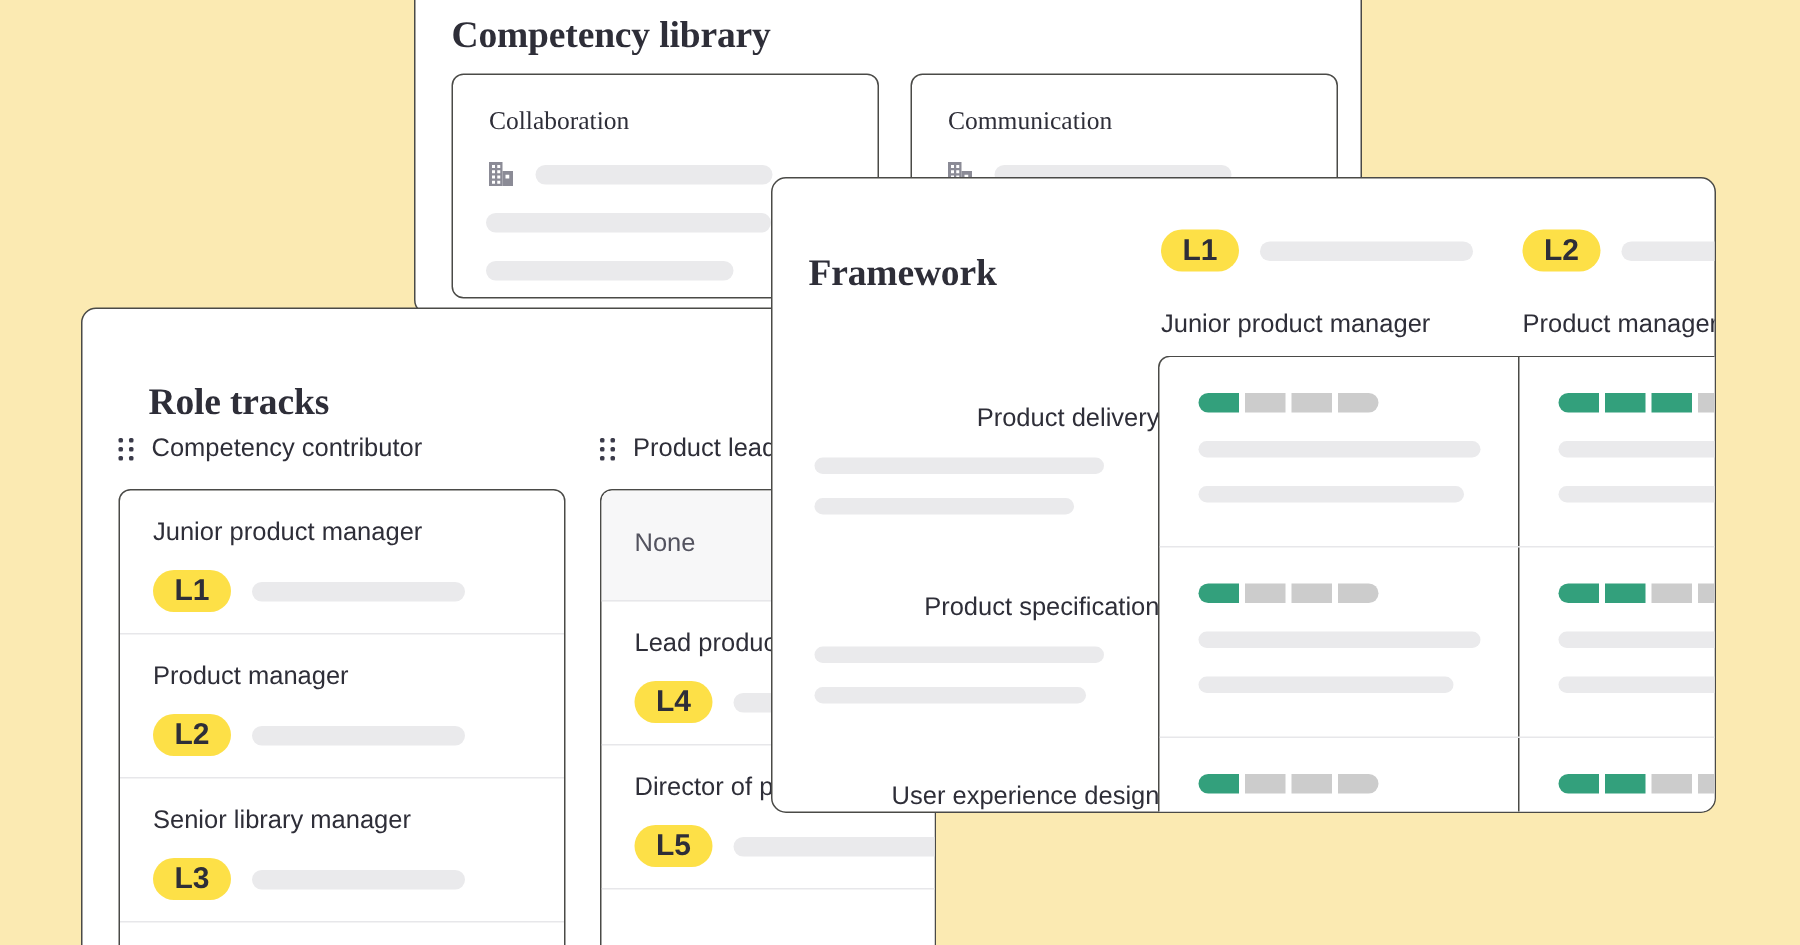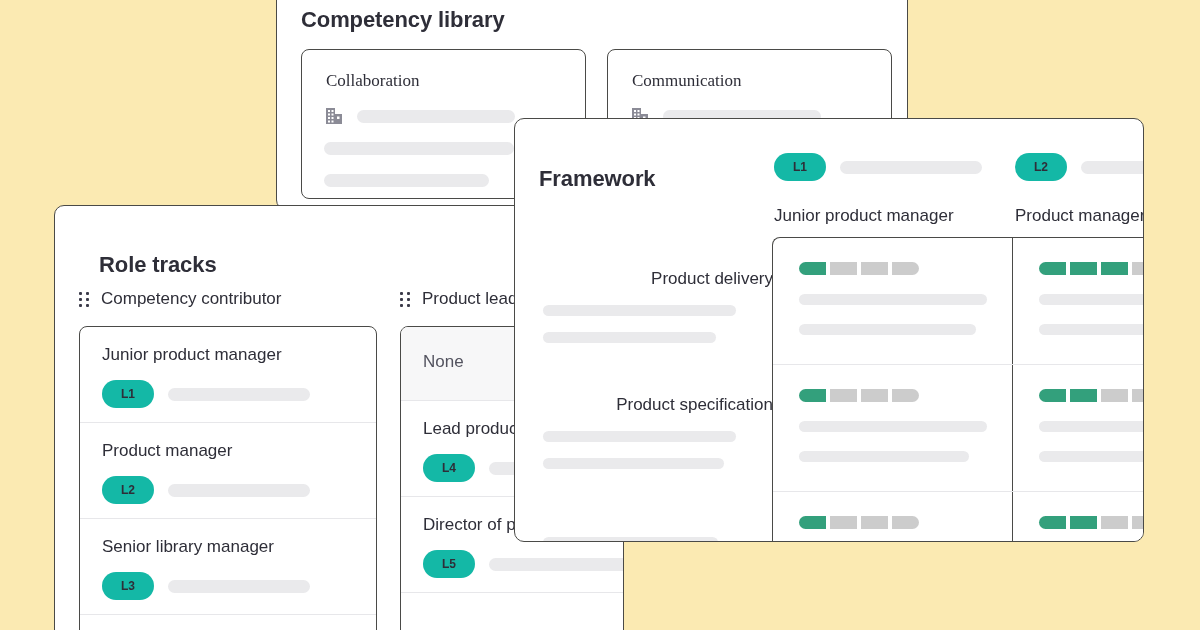--- a/index.html
+++ b/index.html
@@ -25,24 +25,25 @@
   
   .panel {
     position: absolute;
     background: #ffffff;
     border: 1px solid #4a4a47;
     border-radius: 10px;
     box-sizing: border-box;
     overflow: hidden;
   }
   .panel-title {
-    font-size: 22px;
+    font-size: 25px;
     color: #2e2e38;
     letter-spacing: -0.1px;
     white-space: nowrap;
+    font-family: Liberation Serif, serif;
   }
 
   
   #competency-panel {
     left: 276px;
     top: -62px;
     width: 632px;
     height: 272px;
     border-radius: 10px;
   }
@@ -167,28 +168,28 @@
     white-space: nowrap;
   }
   .track-item-name.muted { color: #53535f; }
   .level-row {
     display: flex;
     align-items: center;
     gap: 14px;
     margin-top: 15px;
   }
   .level-chip {
-    background: #14b8a6;
+    background: #fde047;
     border-radius: 14px;
     height: 28px;
     min-width: 52px;
     display: flex;
     align-items: center;
     justify-content: center;
-    font-size: 12px;
+    font-size: 20px;
     font-weight: bold;
     color: #2e2e38;
     box-sizing: border-box;
     padding: 0 12px;
   }
   .level-bar {
     background: #eaeaec;
     border-radius: 7px;
     height: 13px;
     width: 142px;
@@ -459,20 +460,21 @@
         <div class="fw-rowlabel-title">Product delivery</div>
         <div class="fw-sk" style="width:193px"></div>
         <div class="fw-sk" style="width:173px"></div>
       </div>
       <div class="fw-rowlabel">
         <div class="fw-rowlabel-title">Product specification</div>
         <div class="fw-sk" style="width:193px"></div>
         <div class="fw-sk" style="width:181px"></div>
       </div>
       <div class="fw-rowlabel">
+        <div class="fw-rowlabel-title">User experience design</div>
         <div class="fw-sk" style="width:175px"></div>
         <div class="fw-sk" style="width:175px"></div>
       </div>
     </div>
 
     <div class="fw-grid">
 
       <div class="fw-grid-row">
         <div class="fw-cell">
           <div class="seg-track">

